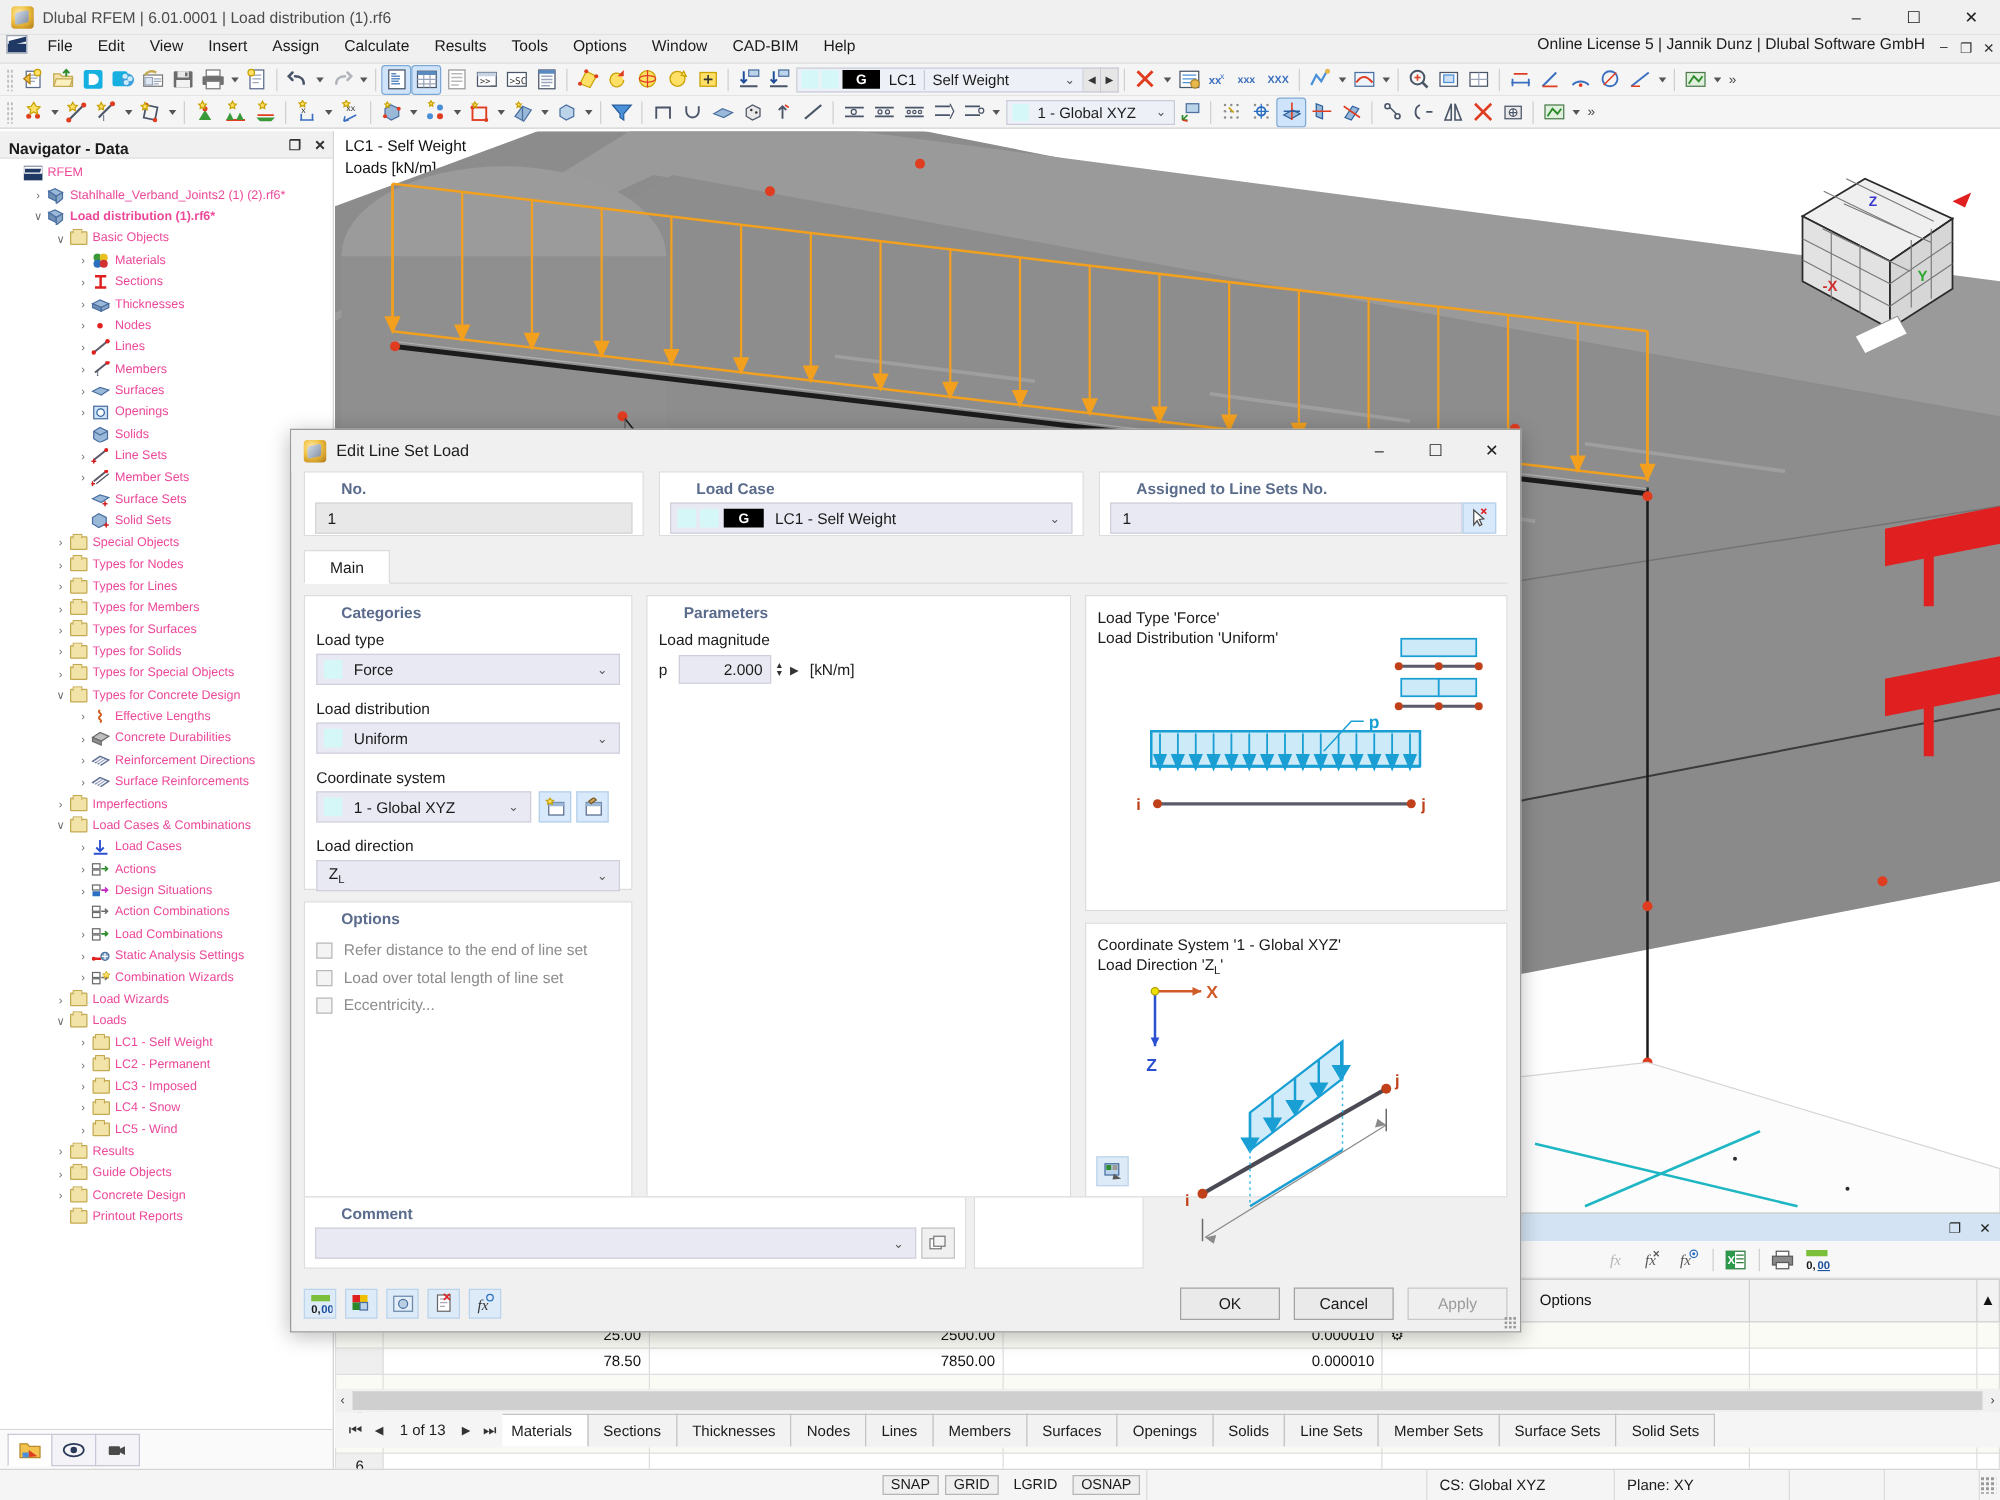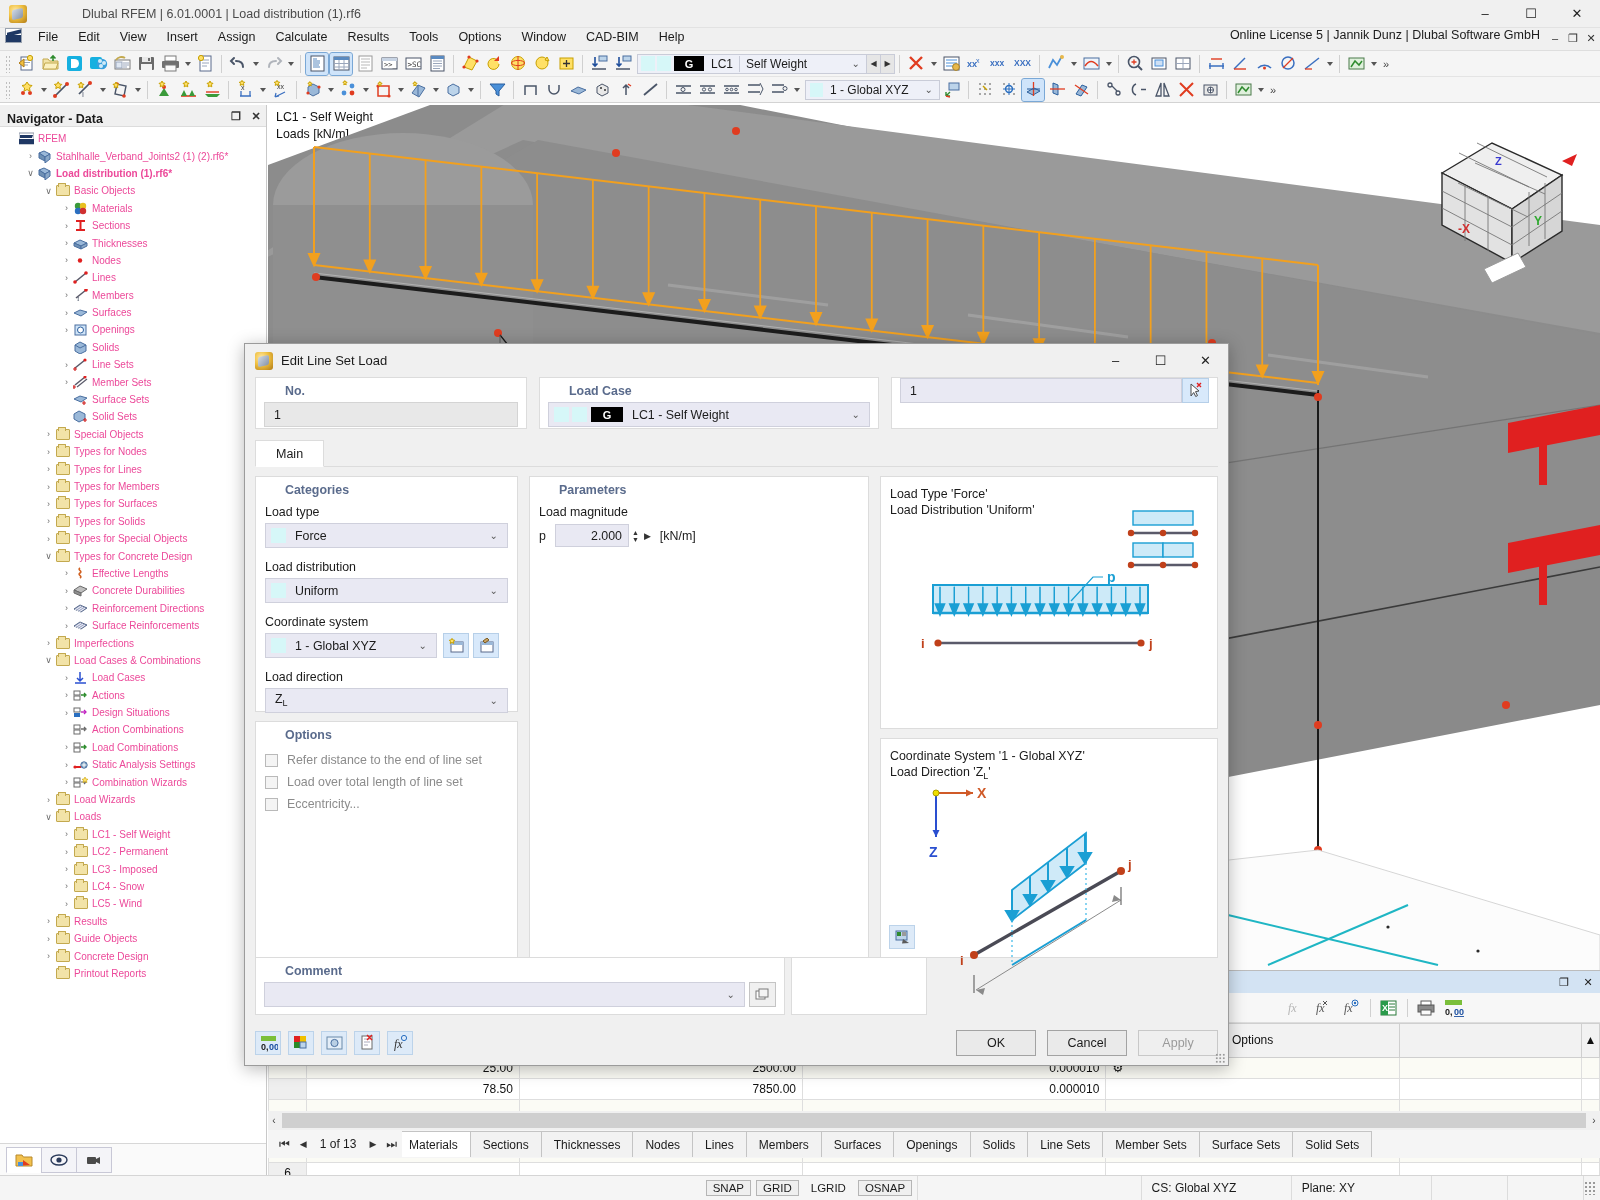--- a/index.html
+++ b/index.html
@@ -10,21 +10,20 @@
     font-size:12.5px; color:#1b1b1b;
     background:#ffffff;
     position:relative;
     -webkit-font-smoothing:antialiased;
   }
 
   
   .titlebar {
     height:28px; background:#f0f0f0; display:flex; align-items:center;
     border-bottom:1px solid #e2e2e2;
-    gap:48px;
   }
   .titlebar .app-icon {
     width:18px;height:18px;margin:0 7px 0 9px;border-radius:3px;
     background:radial-gradient(circle at 35% 32%, #ffe9a8 0%, #f0c040 45%, #b07a14 100%);
     position:relative; flex:none;
   }
   .titlebar .app-icon::after{
     content:""; position:absolute; left:3px; top:4px; width:11px; height:10px;
     border-radius:2px; background:linear-gradient(135deg,#cfd8e4,#8794a8);
     transform:skewY(-12deg);
@@ -179,21 +178,21 @@
     font-size:12px;
   }
   .bottombar .cell { border-right:1px solid #dcdcdc; height:25px; display:flex; align-items:center; padding:0 10px; }
   .snapbox {
     border:1px solid #b5b5b5; background:#efefef; padding:1px 6px; margin-right:5px; font-size:11.5px;
   }
   .snapbox.off { border-color:transparent; background:transparent; }
 
   
   .dialog {
-    position:absolute; left:244px; top:343px; width:985px; height:723px;
+    position:absolute; left:232px; top:343px; width:985px; height:723px;
     background:#f0f0f0; border:1px solid #9b9b9b; box-shadow:0 3px 16px rgba(0,0,0,.28);
     z-index:40; display:flex; flex-direction:column;
   }
   .dlg-title { height:33px; display:flex; align-items:center; background:#f0f0f0; }
   .dlg-title .dico {
     width:18px;height:18px;margin:0 8px 0 10px;border-radius:3px;flex:none;
     background:radial-gradient(circle at 35% 32%, #ffe9a8 0%, #f0c040 45%, #b07a14 100%);
     position:relative;
   }
   .dlg-title .dico::after{
@@ -1781,20 +1780,21 @@
         <div class="combo" style="margin:0 8px">
           <div class="sw"></div>
           <div class="sw" style="margin-left:3px"></div>
           <div style="width:32px;height:15px;background:#000;color:#fff;font-size:11px;font-weight:bold;display:flex;align-items:center;justify-content:center;margin-left:4px">G</div>
           <div class="txt">LC1 - Self Weight</div>
           <div class="arrow">⌄</div>
         </div>
       </div>
 
       <div class="grpbox" style="flex:1;height:52px">
+        <div class="grp-title">Assigned to Line Sets No.</div>
         <div style="display:flex;margin:0 8px">
           <div class="lfield" style="flex:1;background:#e9e9f3;border-color:#cfd0dc">1</div>
           <div style="width:27px;height:25px;background:#d8e9fb;border:1px solid #b6cfe8;display:flex;align-items:center;justify-content:center">
             <svg width="17" height="17" viewBox="0 0 17 17">
                 <path d="M4 2l8 7-3.5.6 2 4-1.8.9-2-4L4 14z" fill="#fff" stroke="#4a4a4a"></path>
                 <path d="M10 1l4 4M14 1l-4 4" stroke="#e02020" stroke-width="1.4"></path>
               </svg>
           </div>
         </div>
       </div>

